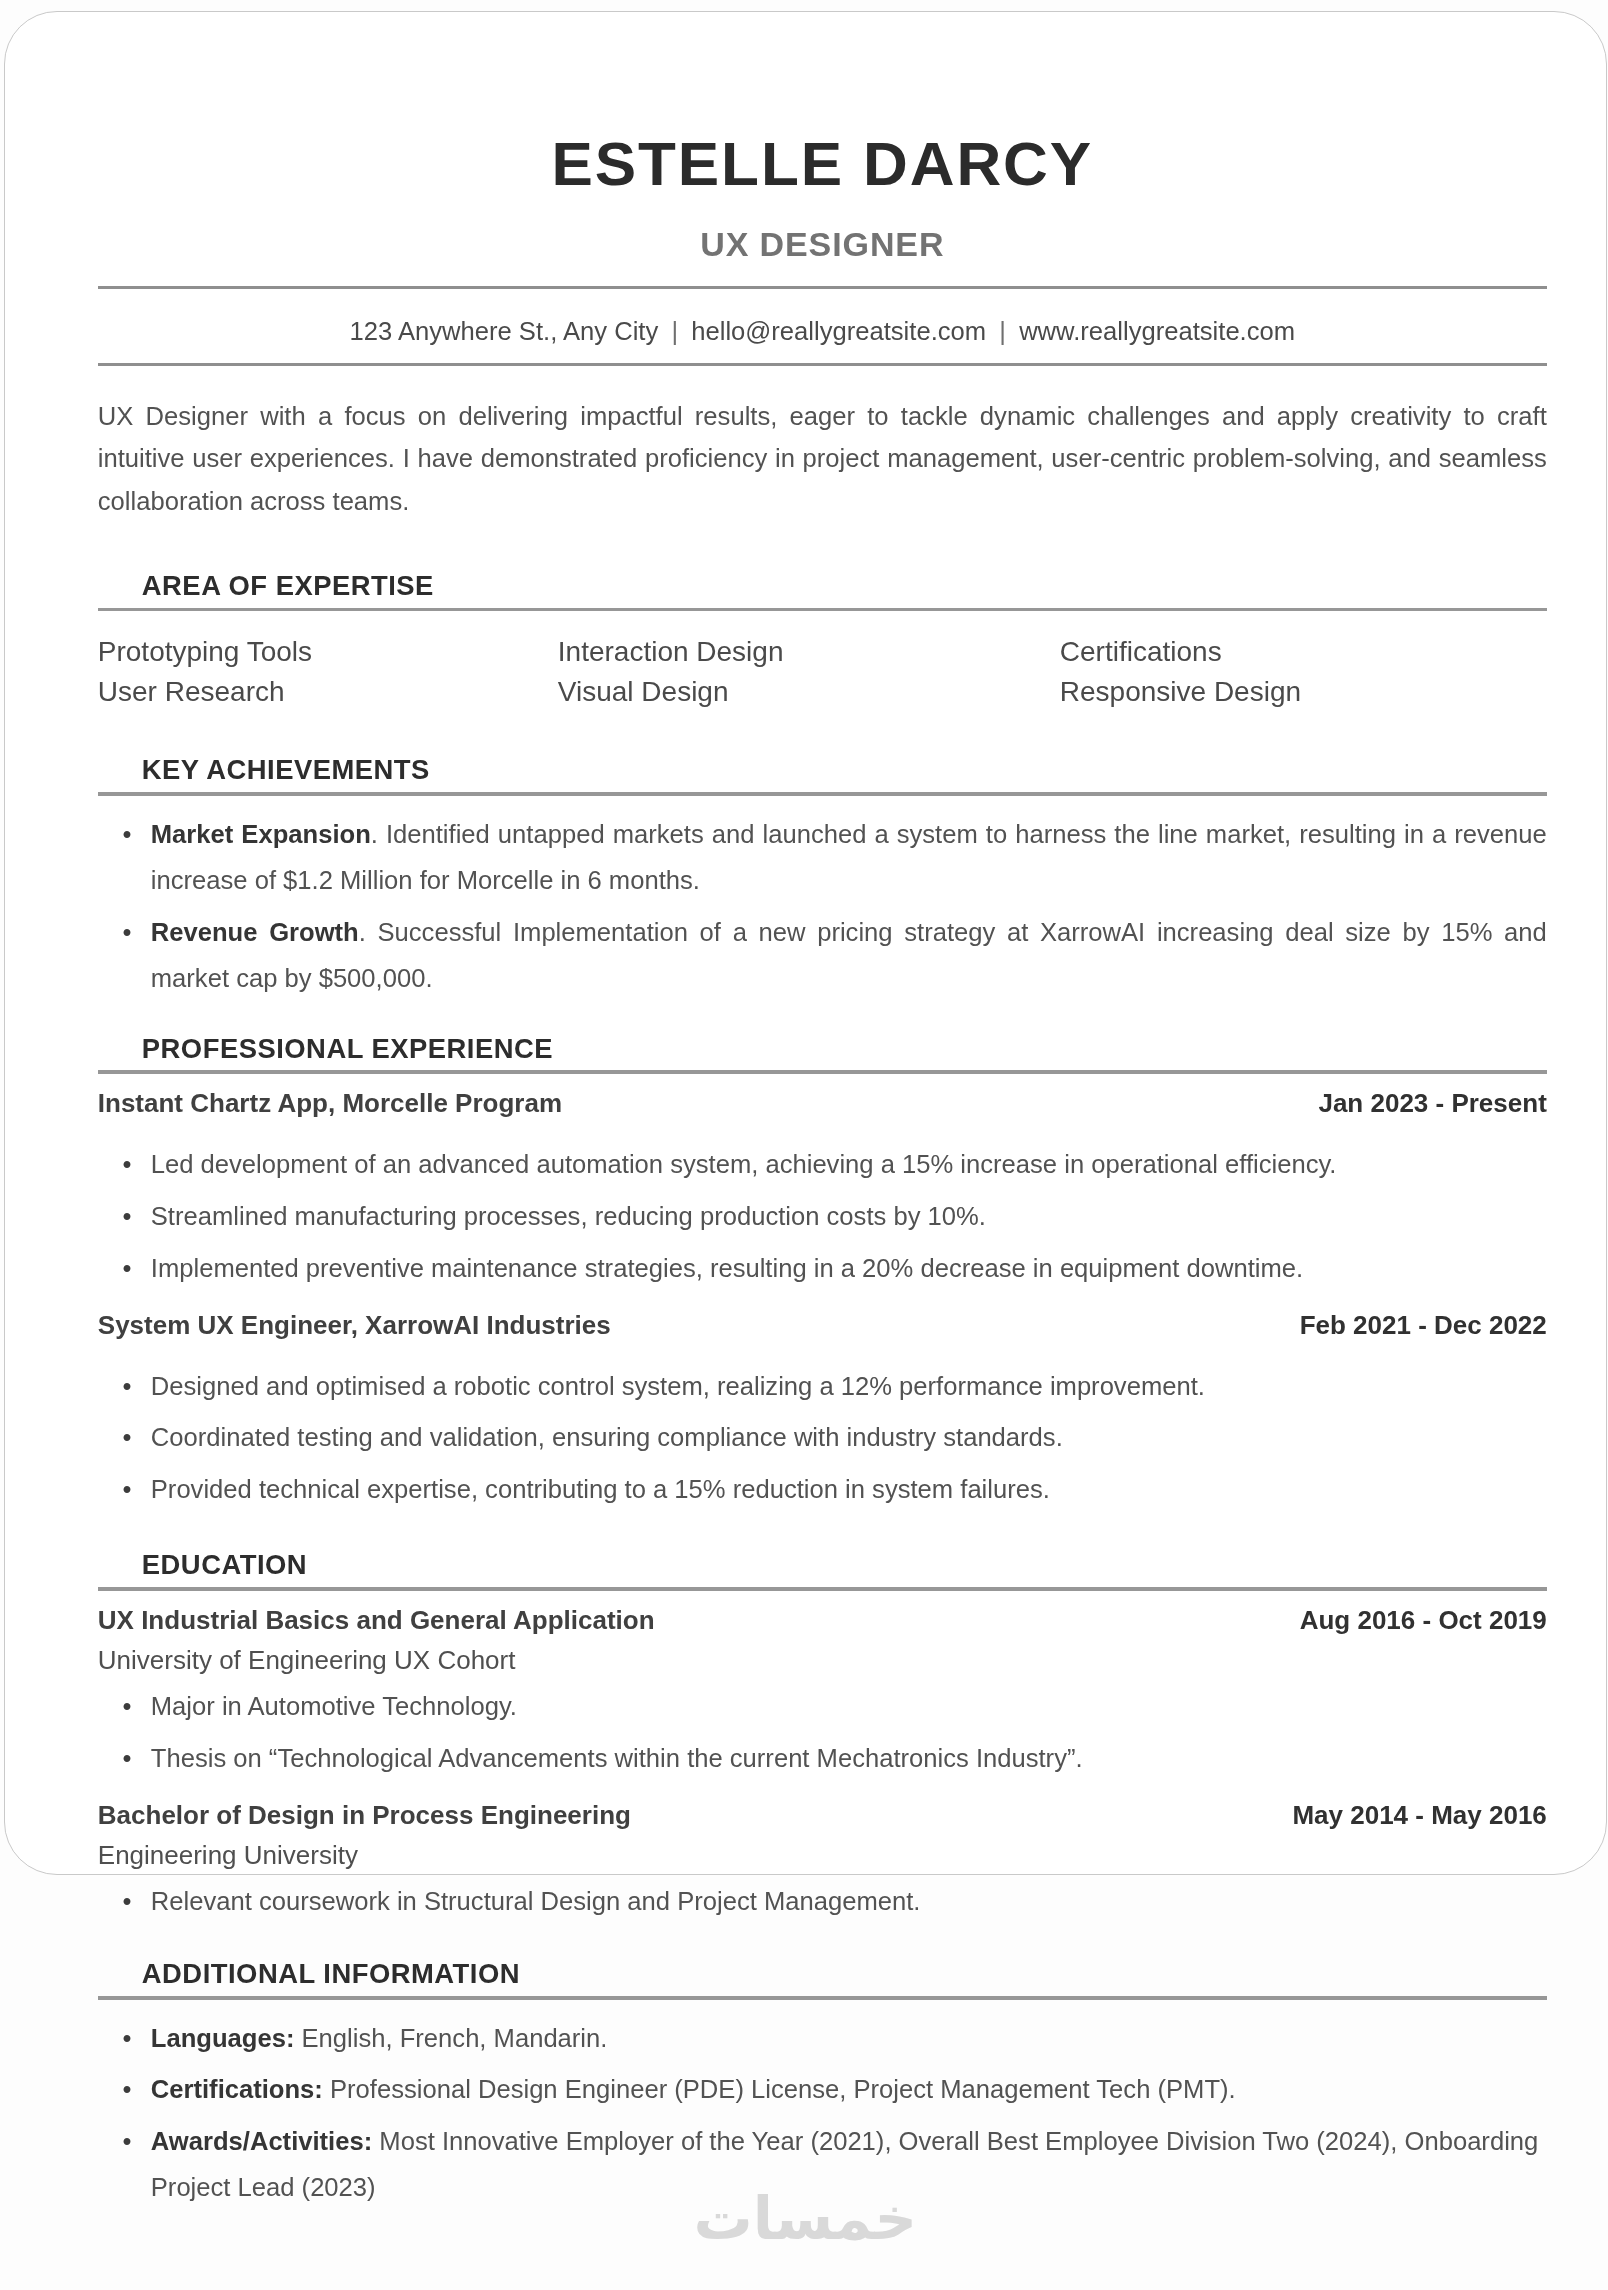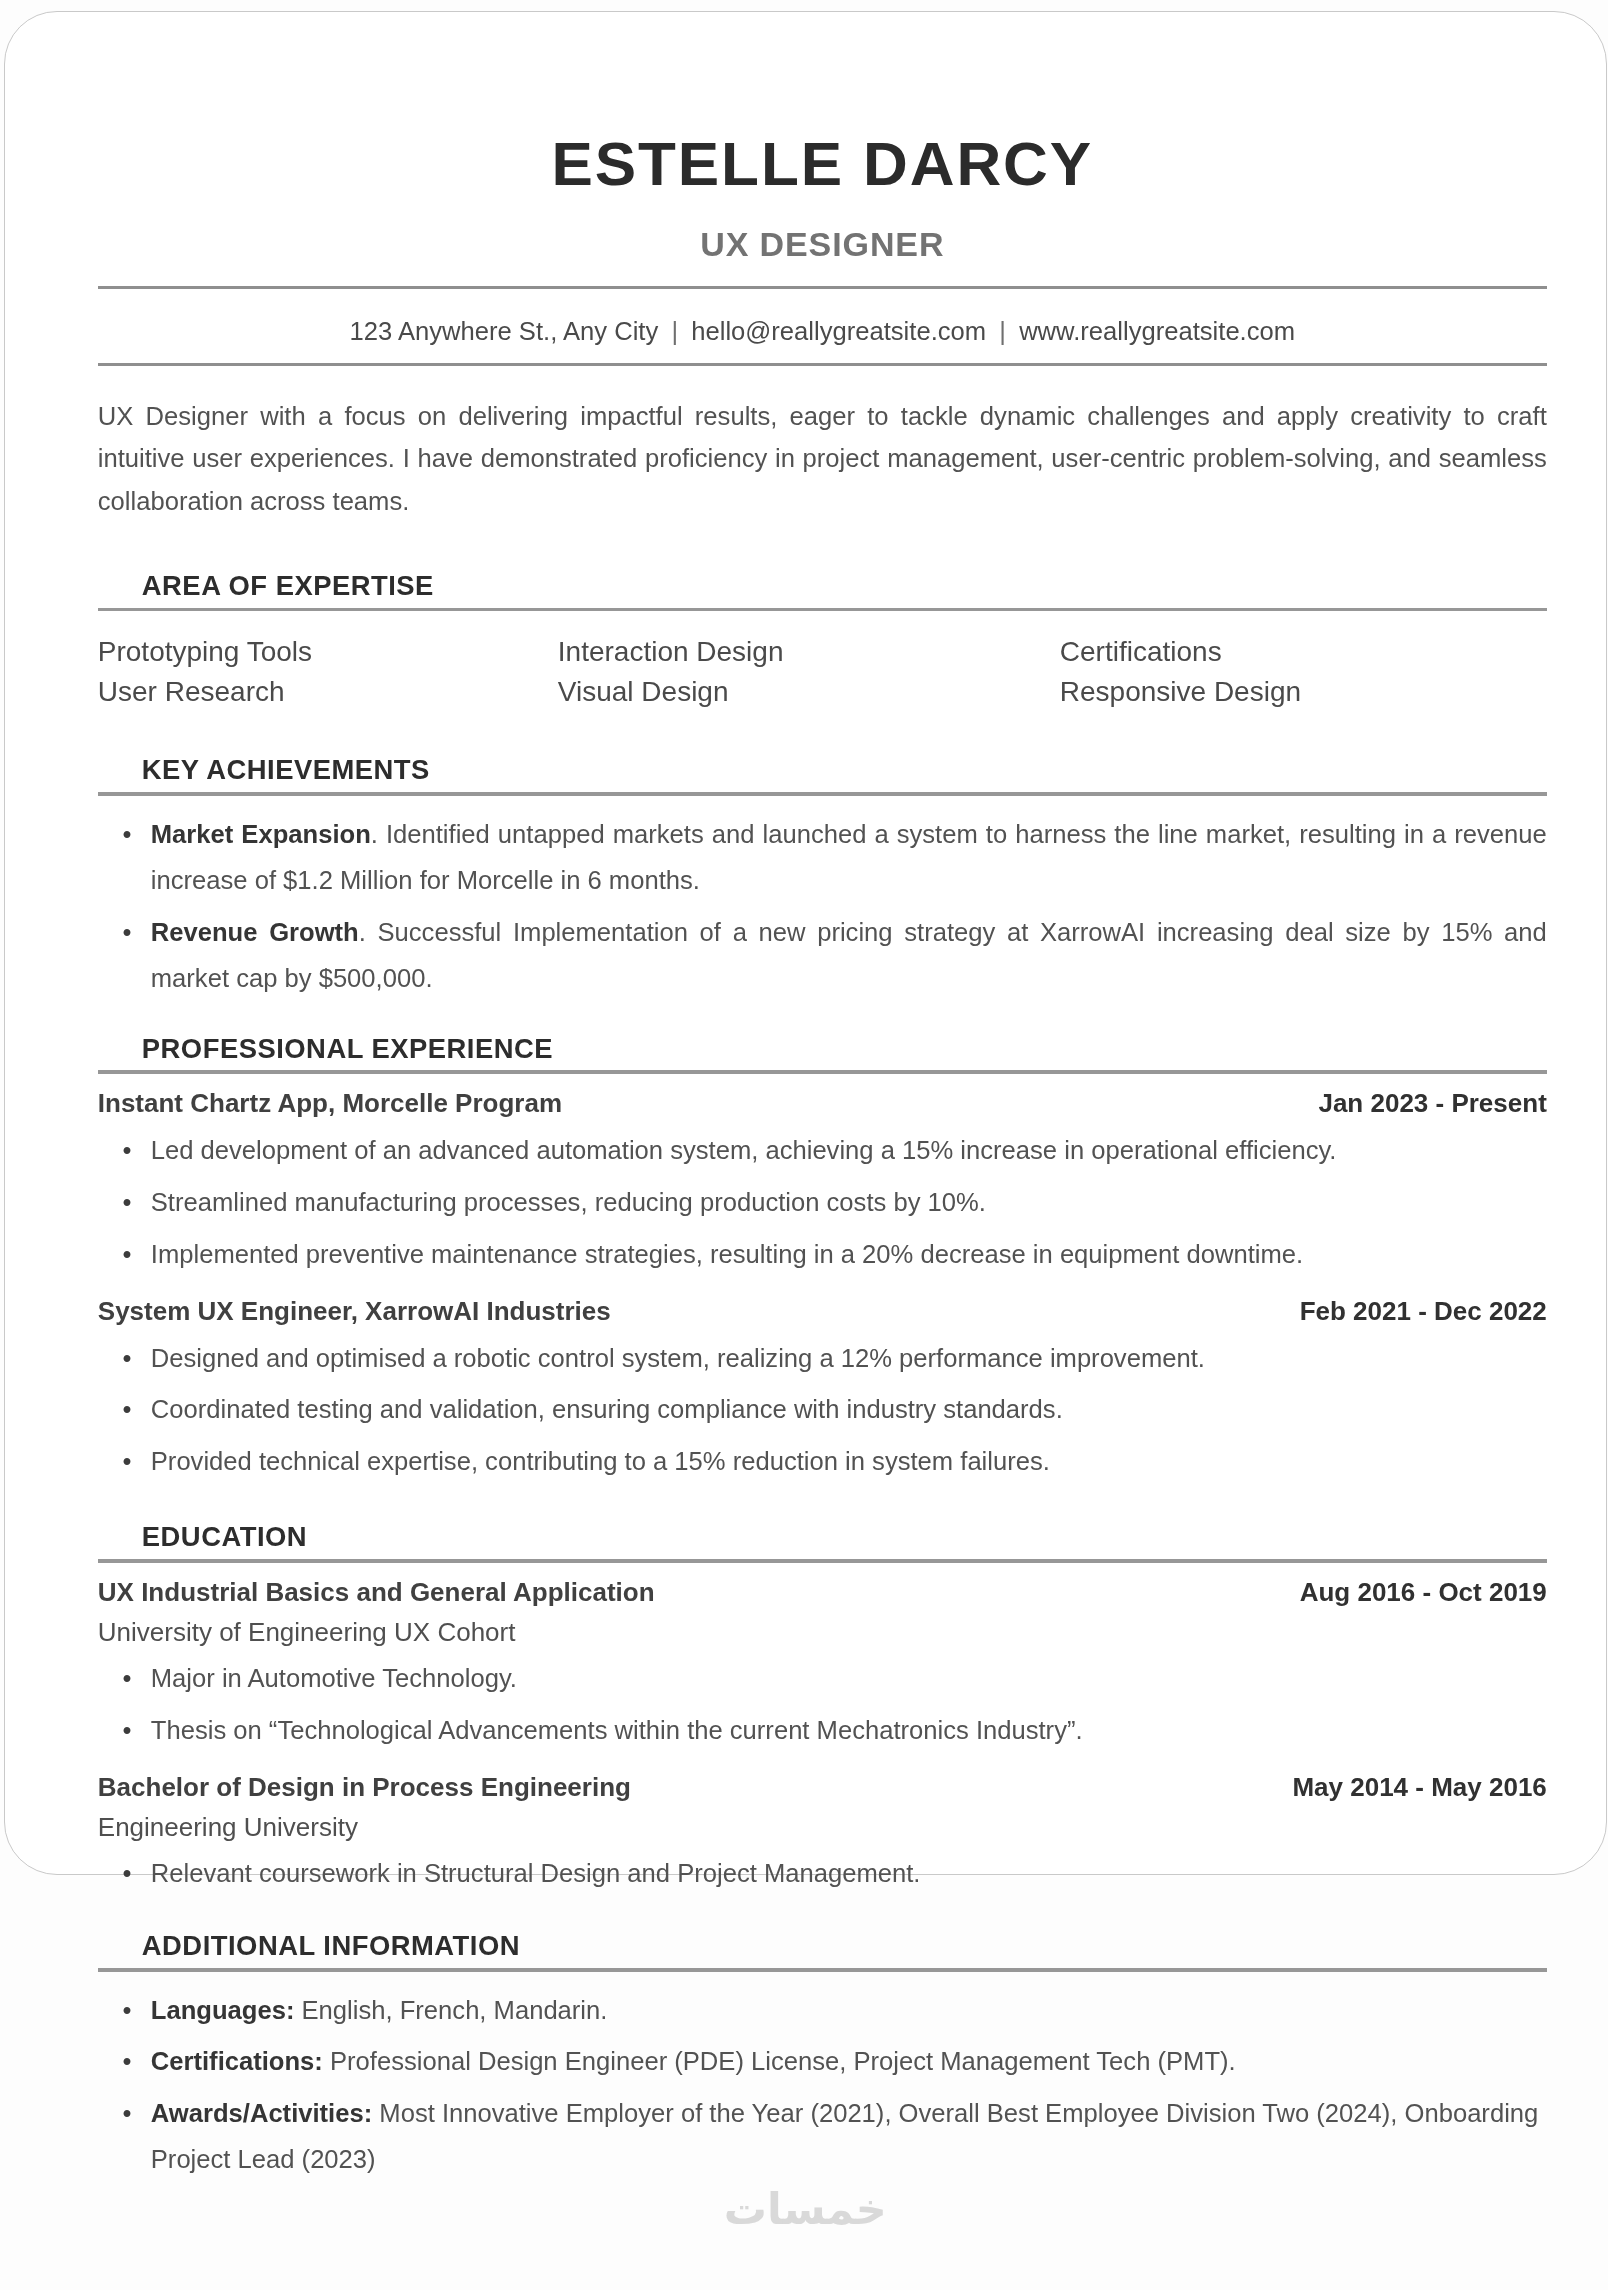--- a/index.html
+++ b/index.html
@@ -37,26 +37,26 @@
   ul.blist li { position:relative; padding-left:53px; font-size:25.6px; line-height:46px;
                 color:#525252; margin-bottom:5.7px; }
   ul.blist li::before { content:"\2022"; position:absolute; left:24.6px; top:0; color:#3c3c3c; }
   ul.blist.justify li { text-align:justify; }
   .lead { font-weight:700; color:#353535; }
 
   .job-header { display:flex; justify-content:space-between; align-items:baseline; margin-top:13.2px; }
   .job-title { font-size:26px; font-weight:700; color:#404040; line-height:32px; }
   .job-dates { font-size:26px; font-weight:700; color:#313131; line-height:32px; }
   .job-gap { margin-top:18px; }
-  ul.blist.tight { margin-top:8px; }
+  ul.blist.tight { margin-top:22px; }
   .school { font-size:26px; color:#4f4f4f; margin-top:7.6px; line-height:34px; }
   ul.blist.edu { margin-top:5.7px; }
 
   .watermark { position:absolute; left:50%; transform:translateX(-50%); top:2172px;
-               font-family:"DejaVu Sans", sans-serif; font-size:43px; font-weight:700;
+               font-family:"DejaVu Sans", sans-serif; font-size:59px; font-weight:700;
                color:#d9d9d9; white-space:nowrap; }
 </style>
 </head>
 <body>
 
 <div class="card">
   <div class="content">
 
     <div class="name">ESTELLE DARCY</div>
     <div class="role">UX DESIGNER</div>

